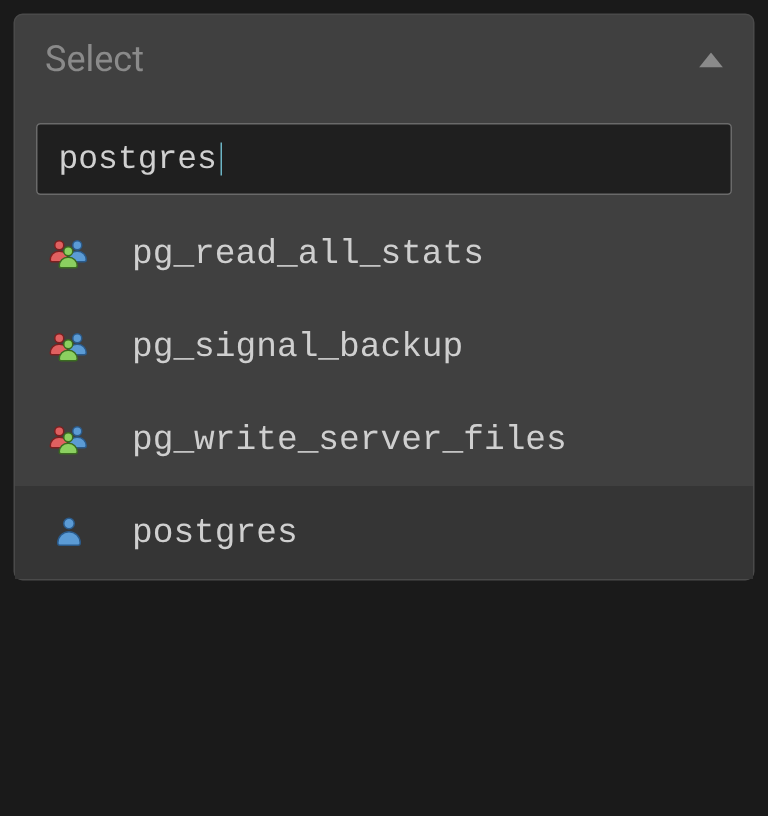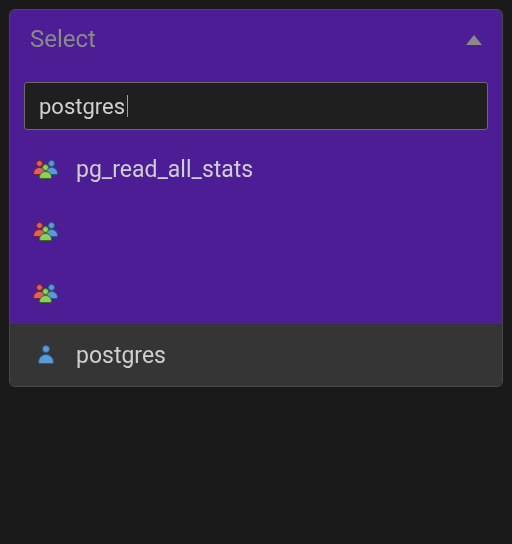--- a/index.html
+++ b/index.html
@@ -8,54 +8,56 @@
       font-family: -apple-system, BlinkMacSystemFont, "Segoe UI", Roboto, sans-serif;
       width: 512px;
       height: 544px;
       overflow: hidden;
     }
     .dropdown {
       width: 494px;
       margin: 9px;
       border: 1px solid #4a4a4a;
       border-radius: 6px;
-      background: #4c1d95;
+      background: #404040;
     }
     .dropdown-header {
       display: flex;
       align-items: center;
       justify-content: space-between;
       padding: 14px 20px;
       height: 58px;
       cursor: pointer;
     }
     .dropdown-label {
       color: #8a8a8a;
       font-size: 24px;
       font-weight: 400;
     }
     .chevron {
       display: inline-block;
       color: #8a8a8a;
     }
     .dropdown-body {
       padding: 14px 0 0 0;
+      font-family: Liberation Mono, monospace;
     }
     .search-wrap {
       padding: 0 14px 8px 14px;
     }
     .options {
       list-style: none;
     }
     .option {
       display: flex;
       align-items: center;
       padding: 0 22px;
       height: 62px;
       cursor: pointer;
+      gap: 12px;
     }
     .option.highlighted {
       background: #353535;
     }
     .option-label {
       color: #cfcfcf;
       font-size: 23px;
       font-weight: 400;
       margin-left: 16px;
     }
@@ -196,40 +198,42 @@
             <span class="u u2">
                 <span class="h"></span>
                 <span class="b"></span>
               </span>
             <span class="u u3">
                 <span class="h"></span>
                 <span class="b"></span>
               </span>
           </span>
         </span>
+        <span class="option-label">pg_signal_backup</span>
       </li>
 
 
       <li class="option">
         <span class="icon-wrap">
           <span class="group-icon">
             <span class="u u1">
                 <span class="h"></span>
                 <span class="b"></span>
               </span>
             <span class="u u2">
                 <span class="h"></span>
                 <span class="b"></span>
               </span>
             <span class="u u3">
                 <span class="h"></span>
                 <span class="b"></span>
               </span>
           </span>
         </span>
+        <span class="option-label">pg_write_server_files</span>
       </li>
 
       <li class="option highlighted">
         <span class="icon-wrap">
           <span class="user-icon">
             <span class="head"></span>
               <span class="body"></span>
           </span>
         </span>
         <span class="option-label">postgres</span>

